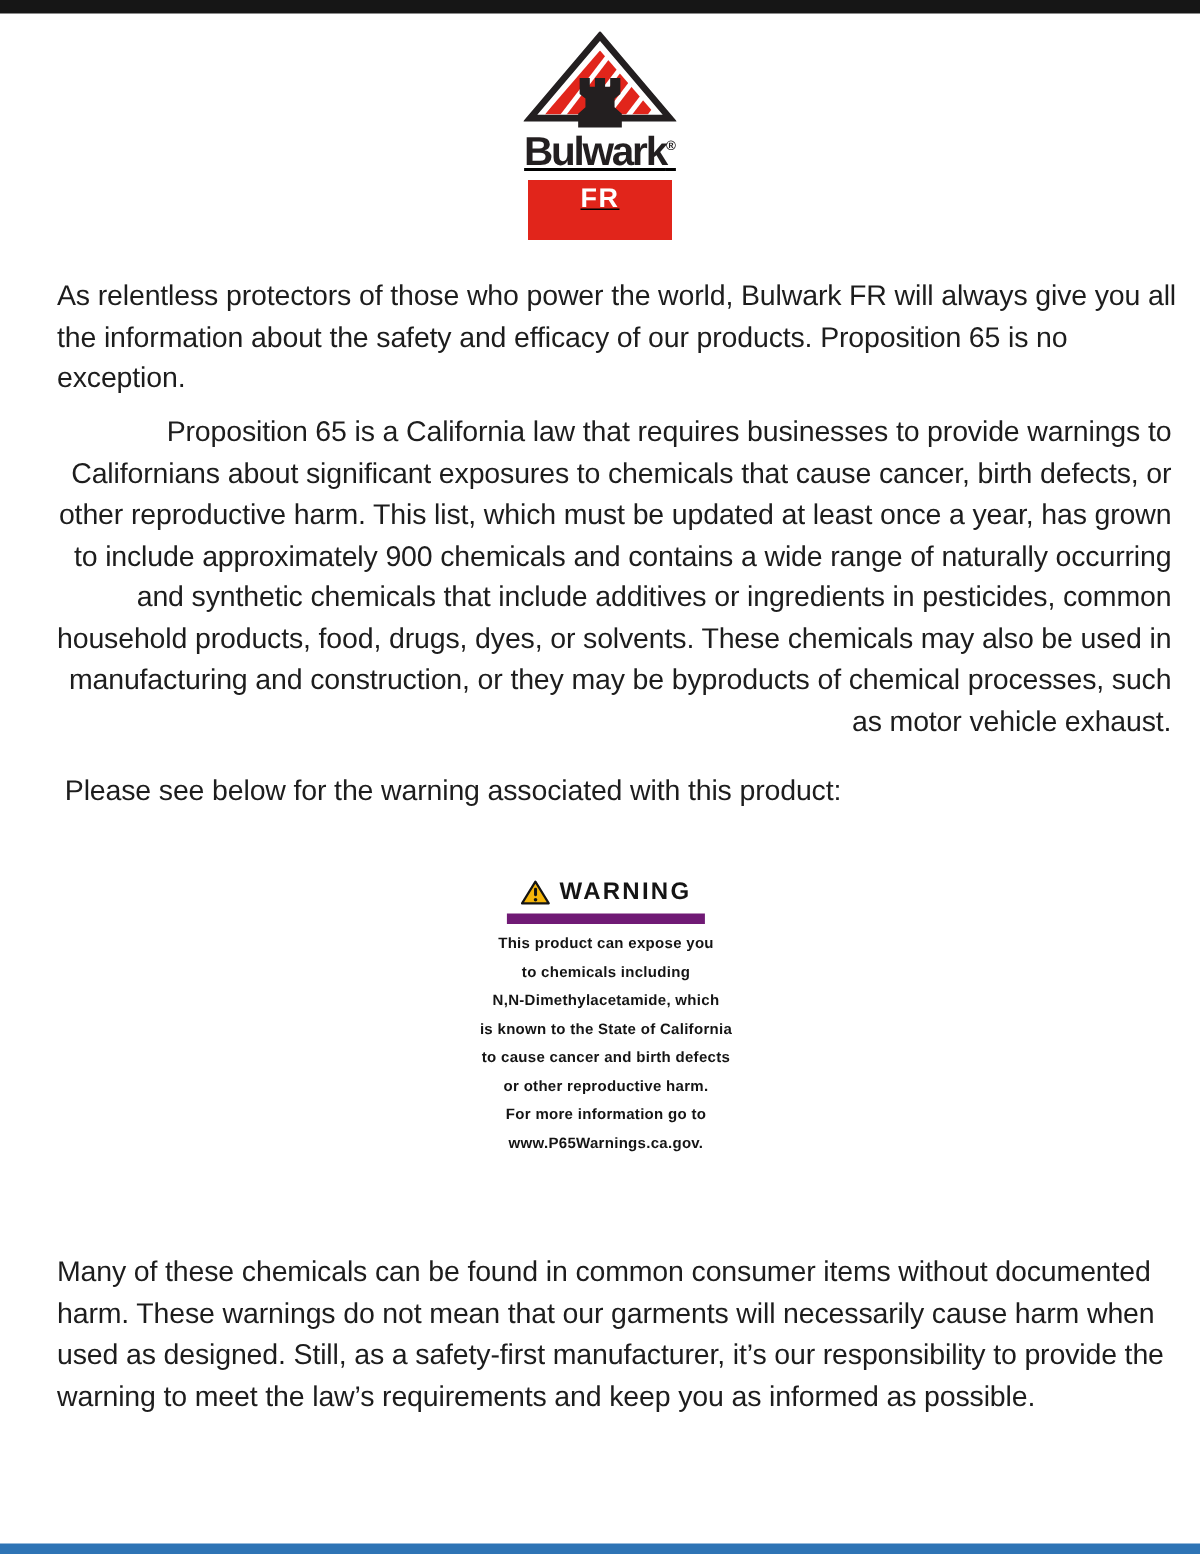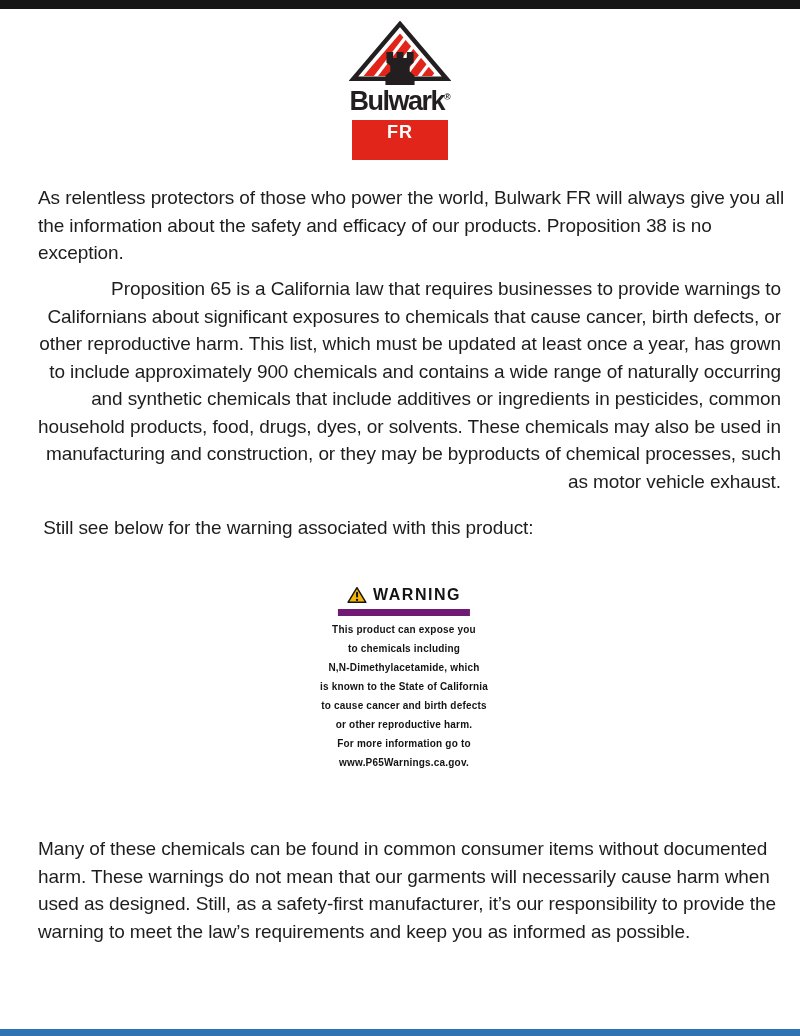--- a/index.html
+++ b/index.html
@@ -4,21 +4,21 @@
 <style>
   html,body { margin:0; padding:0; background:#fff; }
   .page {
     position:relative; width:800px; height:1036px; background:#ffffff;
     overflow:hidden; font-family:"Liberation Sans","DejaVu Sans",sans-serif;
   }
   .top-bar { position:absolute; top:0; left:0; width:100%; height:9px; background:#161616; }
   .bottom-bar { position:absolute; bottom:0; left:0; width:100%; height:7px; background:#2e74b5; }
 
   
-  .logo { position:absolute; top:21px; left:50%; transform:translateX(-50%); width:110px; text-align:center; }
+  .logo { position:absolute; top:21px; left:50%; transform:translateX(-50%); width:110px; text-align:center;text-decoration:underline; }
   .logo-tri { display:block; margin:0 auto; width:102px; height:66px; }
   .wordmark { margin-top:0; font-weight:bold; font-size:27px; letter-spacing:-1.5px;
               color:#231f20; line-height:1.05; white-space:nowrap; }
   .wordmark sup { font-size:9px; letter-spacing:0; }
   .fr-box { margin:5px auto 0; width:96px; height:40px; background:#e1251b; color:#ffffff;
             font-weight:bold; font-size:18px; line-height:25px; letter-spacing:1px; text-align:center; }
 
   
   .para { position:absolute; left:38px; font-size:19px; line-height:27.5px;
           color:#1d1d1d; white-space:pre; letter-spacing:-0.1px; }
@@ -63,33 +63,33 @@
         </g>
       </g>
       <path d="M51 3 L99 59.5 L3 59.5 Z" fill="none" stroke="#231f20" stroke-width="4.5" stroke-linejoin="miter"></path>
       <path fill="#231f20" d="M37 32 L44 32 L44 38 L47.5 38 L47.5 32 L54.5 32 L54.5 38 L58 38 L58 32 L65 32 L65 43 L61 46 L61 52 L66 56.5 L66 66 L36 66 L36 56.5 L41 52 L41 46 L37 43 Z"></path>
     </svg>
     <div class="wordmark"><span>Bulwark</span><sup>®</sup></div>
     <div class="fr-box">FR</div>
   </div>
 
   <div class="para p1">As relentless protectors of those who power the world, Bulwark FR will always give you all
-the information about the safety and efficacy of our products. Proposition 38 is no
+the information about the safety and efficacy of our products. Proposition 65 is no
 exception.</div>
 
   <div class="para p2">Proposition 65 is a California law that requires businesses to provide warnings to
 Californians about significant exposures to chemicals that cause cancer, birth defects, or
 other reproductive harm. This list, which must be updated at least once a year, has grown
 to include approximately 900 chemicals and contains a wide range of naturally occurring
 and synthetic chemicals that include additives or ingredients in pesticides, common
 household products, food, drugs, dyes, or solvents. These chemicals may also be used in
 manufacturing and construction, or they may be byproducts of chemical processes, such
 as motor vehicle exhaust.</div>
 
-  <div class="para p3"> Still see below for the warning associated with this product:</div>
+  <div class="para p3"> Please see below for the warning associated with this product:</div>
 
   <div class="warning-label">
     <div class="warning-header">
       <svg class="warn-icon" viewBox="0 0 22 19" aria-hidden="true">
         <path d="M11 1.5 L20.8 17.5 L1.2 17.5 Z" fill="#f5b50a" stroke="#141414" stroke-width="1.6" stroke-linejoin="round"></path>
         <rect x="10" y="6" width="2.2" height="6.2" rx="1" fill="#141414"></rect>
         <circle cx="11.1" cy="14.8" r="1.3" fill="#141414"></circle>
       </svg>
       <span class="warning-title">WARNING</span>
     </div>

